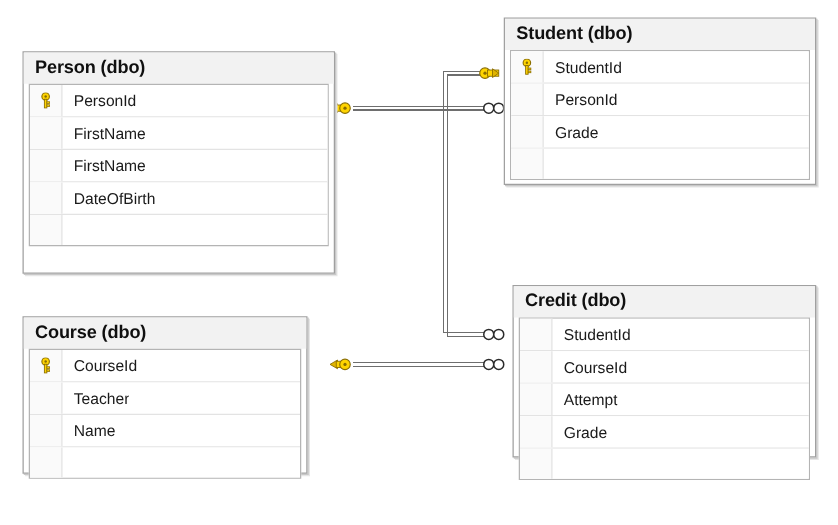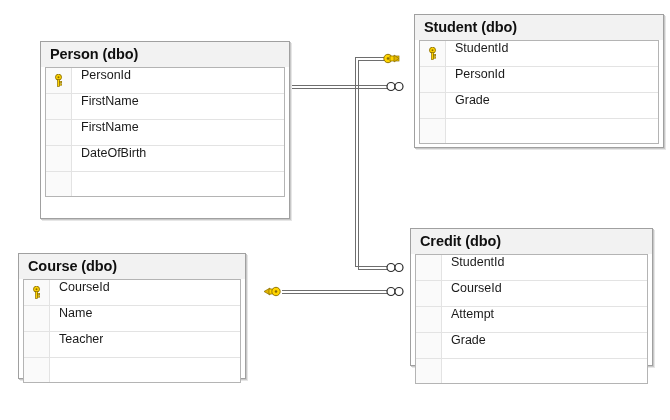--- a/index.html
+++ b/index.html
@@ -38,21 +38,21 @@
   }
   .entity-body{
     box-sizing:border-box;
     margin:0 4px 4px 4px;
     border:1px solid #b4b4b4;
     border-top:1px solid #b4b4b4;
     background:#ffffff;
   }
   .col-row{
     display:flex;
-    align-items:flex-start;
+    align-items:center;
     height:26px;
     box-sizing:border-box;
     border-bottom:1px solid #e3e3e3;
     background:#ffffff;
   }
   .col-row:last-child{border-bottom:none;}
   .col-gutter{
     flex:0 0 26px;
     height:100%;
     box-sizing:border-box;
@@ -138,21 +138,21 @@
         <circle cx="399" cy="267.5" r="4"></circle>
       </g>
       <g>
         <circle cx="391" cy="291.5" r="4"></circle>
         <circle cx="399" cy="291.5" r="4"></circle>
       </g>
     </g>
   </svg>
 
   <div id="tables-host">
-      <div class="entity" style="left: 18px; top: 41px; width: 250px; height: 178px; margin-left: 22px;">
+      <div class="entity" style="left: 18px; top: 41px; width: 250px; height: 178px;">
         <div class="entity-title">Person (dbo)</div>
         <div class="entity-body">
           <div class="col-row">
             <div class="col-gutter">
               <svg class="key-icon" viewBox="0 0 11 13">
                 <circle cx="5.5" cy="3.2" r="3.0" fill="#ffd400" stroke="#8a6d00" stroke-width="0.9"></circle>
                 <circle cx="5.5" cy="3.2" r="1.0" fill="#8a6d00"></circle>
                 <rect x="4.5" y="5.4" width="2" height="7" fill="#ffd400" stroke="#8a6d00" stroke-width="0.7"></rect>
                 <rect x="6.5" y="7.4" width="2.2" height="1.4" fill="#ffd400" stroke="#8a6d00" stroke-width="0.6"></rect>
                 <rect x="6.5" y="9.8" width="2.2" height="1.4" fill="#ffd400" stroke="#8a6d00" stroke-width="0.6"></rect>
@@ -171,21 +171,21 @@
           <div class="col-row">
             <div class="col-gutter"></div>
             <div class="col-name">DateOfBirth</div>
           </div>
           <div class="col-row spacer-row">
             <div class="col-gutter"></div>
             <div class="col-name"></div>
           </div>
         </div>
       </div>
-      <div class="entity" style="left: 414px; top: 14px; width: 250px; height: 134px;">
+      <div class="entity" style="left: 403px; top: 14px; width: 250px; height: 134px;">
         <div class="entity-title">Student (dbo)</div>
         <div class="entity-body">
           <div class="col-row">
             <div class="col-gutter">
               <svg class="key-icon" viewBox="0 0 11 13">
                 <circle cx="5.5" cy="3.2" r="3.0" fill="#ffd400" stroke="#8a6d00" stroke-width="0.9"></circle>
                 <circle cx="5.5" cy="3.2" r="1.0" fill="#8a6d00"></circle>
                 <rect x="4.5" y="5.4" width="2" height="7" fill="#ffd400" stroke="#8a6d00" stroke-width="0.7"></rect>
                 <rect x="6.5" y="7.4" width="2.2" height="1.4" fill="#ffd400" stroke="#8a6d00" stroke-width="0.6"></rect>
                 <rect x="6.5" y="9.8" width="2.2" height="1.4" fill="#ffd400" stroke="#8a6d00" stroke-width="0.6"></rect>
@@ -217,25 +217,25 @@
                 <circle cx="5.5" cy="3.2" r="1.0" fill="#8a6d00"></circle>
                 <rect x="4.5" y="5.4" width="2" height="7" fill="#ffd400" stroke="#8a6d00" stroke-width="0.7"></rect>
                 <rect x="6.5" y="7.4" width="2.2" height="1.4" fill="#ffd400" stroke="#8a6d00" stroke-width="0.6"></rect>
                 <rect x="6.5" y="9.8" width="2.2" height="1.4" fill="#ffd400" stroke="#8a6d00" stroke-width="0.6"></rect>
               </svg>
             </div>
             <div class="col-name">CourseId</div>
           </div>
           <div class="col-row">
             <div class="col-gutter"></div>
+            <div class="col-name">Teacher</div>
+          </div>
+          <div class="col-row">
+            <div class="col-gutter"></div>
             <div class="col-name">Name</div>
-          </div>
-          <div class="col-row">
-            <div class="col-gutter"></div>
-            <div class="col-name">Teacher</div>
           </div>
           <div class="col-row spacer-row">
             <div class="col-gutter"></div>
             <div class="col-name"></div>
           </div>
         </div>
       </div>
       <div class="entity" style="left: 410px; top: 228px; width: 243px; height: 138px;">
         <div class="entity-title">Credit (dbo)</div>
         <div class="entity-body">

